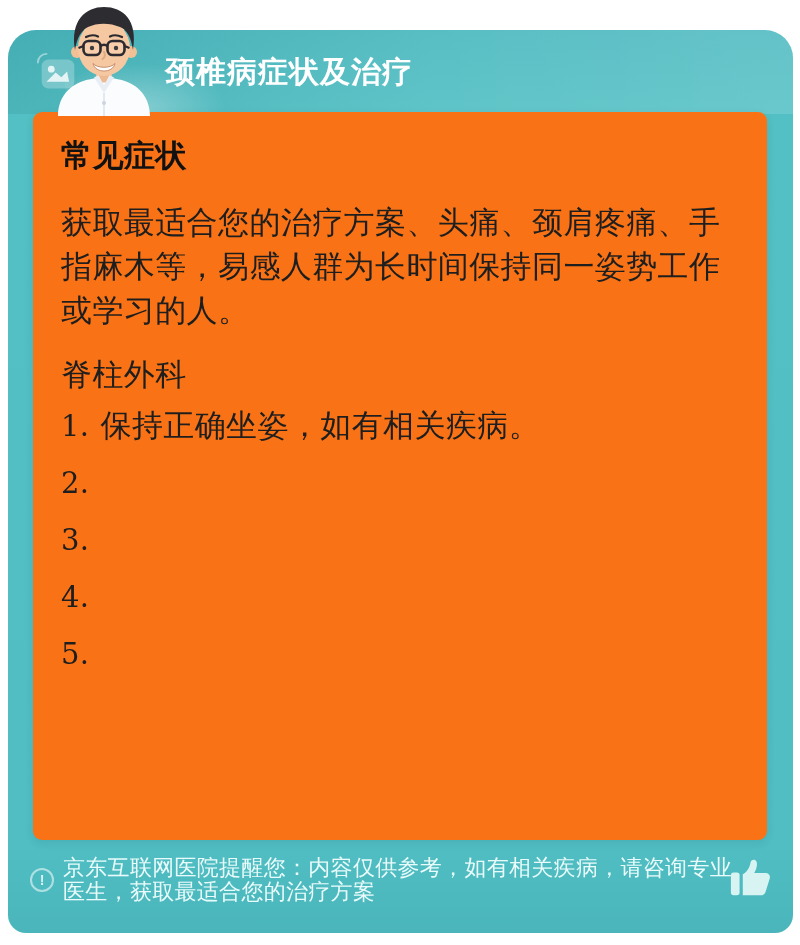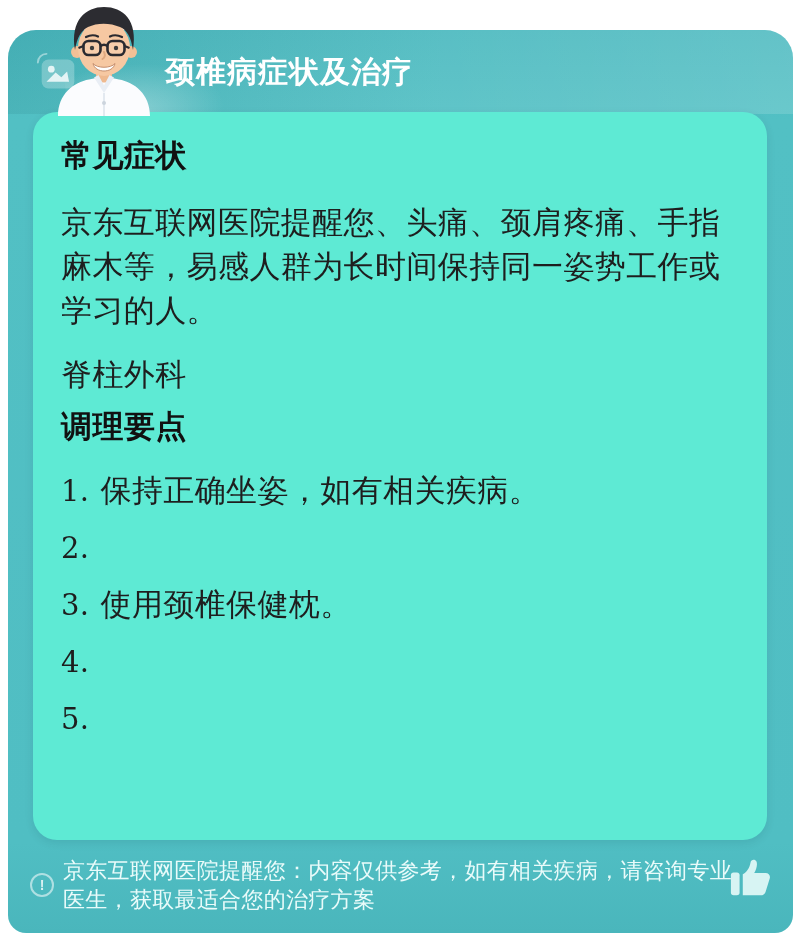--- a/index.html
+++ b/index.html
@@ -27,21 +27,21 @@
   .photo-icon{position:absolute;left:26px;top:20px;width:48px;height:48px;}
   .avatar{position:absolute;left:44px;top:4px;width:120px;height:112px;z-index:5;}
   .page-title{
     position:absolute;left:165px;top:54px;z-index:4;
     font-size:30px;font-weight:bold;color:#ffffff;letter-spacing:1px;
     line-height:36px;
   }
   
   .card{
     position:absolute;left:33px;top:112px;width:734px;height:728px;
-    background:#5eead4;border-radius:24px;
+    background:#f97316;border-radius:9px;
     box-shadow:0 3px 8px rgba(0,50,55,0.10);
     padding:24px 28px;box-sizing:border-box;z-index:3;
   }
   .card h2{
     font-size:31px;line-height:39px;font-weight:bold;color:#111111;
     margin:0 0 26px;letter-spacing:0.5px;
   }
   .card .body-text{
     font-size:31px;line-height:44px;color:#1e1e1e;
     margin:0 0 20px;letter-spacing:0.4px;
@@ -65,21 +65,21 @@
     position:absolute;left:30px;top:856px;width:740px;
     display:flex;align-items:center;z-index:4;
   }
   .info-circle{
     flex:0 0 auto;width:20px;height:20px;margin-right:9px;
     border:2px solid rgba(255,255,255,0.55);border-radius:50%;
     color:rgba(255,255,255,0.80);font-size:14px;line-height:20px;
     text-align:center;font-weight:bold;
   }
   .notice{
-    width:680px;font-size:22px;line-height:29px;
+    width:680px;font-size:22px;line-height:24px;
     color:#e9fbfa;letter-spacing:0.3px;
   }
   .thumb{position:absolute;right:26px;top:857px;width:46px;height:42px;z-index:5;cursor:pointer;}
 </style>
 </head>
 <body>
 
 <div class="panel">
   <div class="header-glow"></div>
   <div class="swoosh"></div>
@@ -129,36 +129,34 @@
     <path d="M56.5,42 C58.5,40.5 61.5,40.5 63.5,42" stroke="#2a2a30" stroke-width="2.4" fill="none"></path>
     <path d="M39.5,42 L34.5,44" stroke="#2a2a30" stroke-width="2.2" fill="none"></path>
     <path d="M80.5,42 L85.5,44" stroke="#2a2a30" stroke-width="2.2" fill="none"></path>
   </svg>
 </div>
 
 <div class="page-title">颈椎病症状及治疗</div>
 
 <div class="card">
   <h2>常见症状</h2>
-  <p class="body-text">京东互联网医院提醒您、头痛、颈肩疼痛、手指麻木等，易感人群为长时间保持同一姿势工作或学习的人。</p>
+  <p class="body-text">获取最适合您的治疗方案、头痛、颈肩疼痛、手指麻木等，易感人群为长时间保持同一姿势工作或学习的人。</p>
 
   <p class="dept-text">脊柱外科</p>
 
-  <h2>调理要点</h2>
   <ol class="care-list">
     <li>
       <span class="num">1.</span>
       <span>保持正确坐姿，如有相关疾病。</span>
     </li>
     <li>
       <span class="num">2.</span>
     </li>
     <li>
       <span class="num">3.</span>
-      <span>使用颈椎保健枕。</span>
     </li>
     <li>
       <span class="num">4.</span>
     </li>
     <li>
       <span class="num">5.</span>
     </li>
   </ol>
 </div>
 

